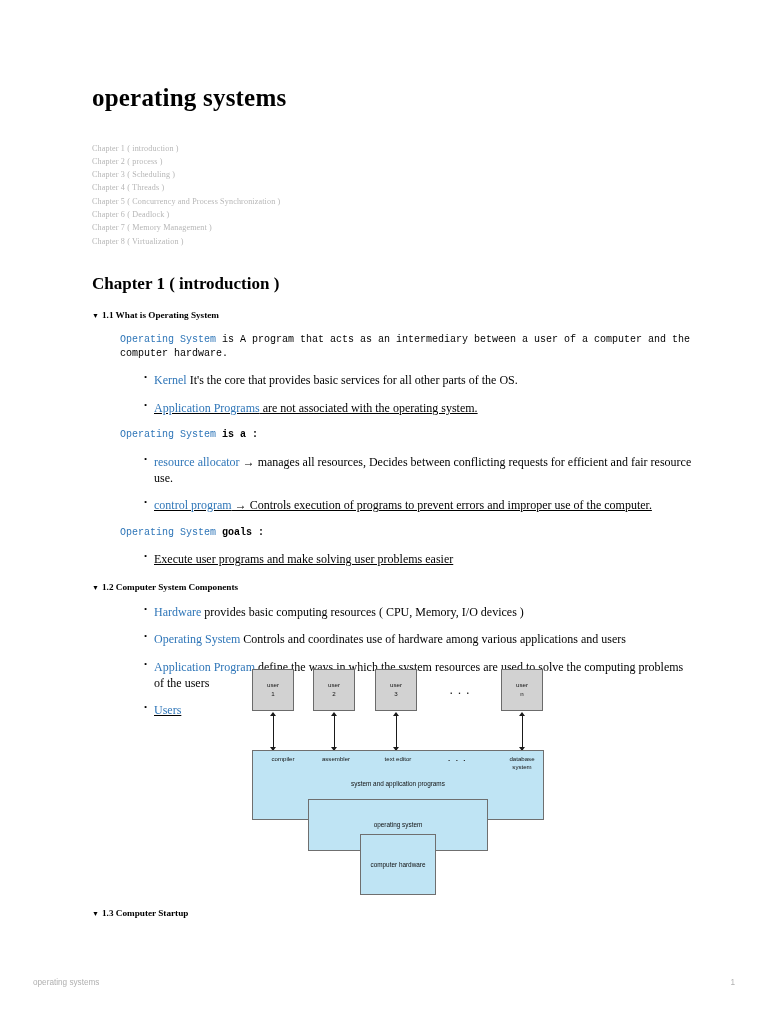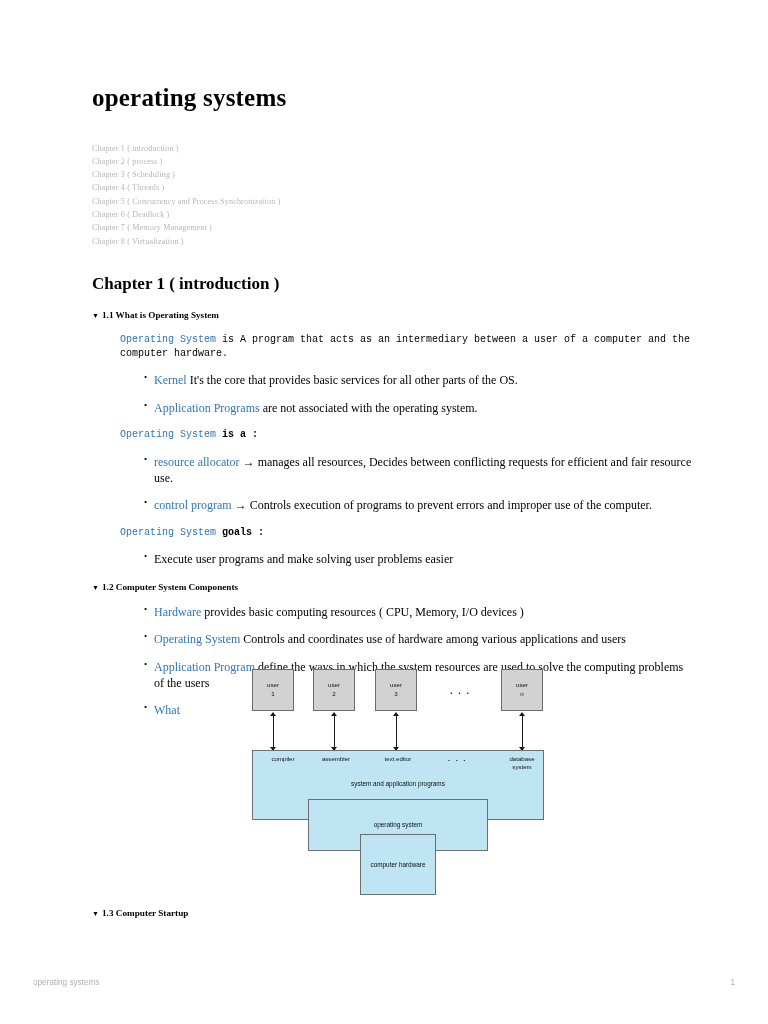--- a/index.html
+++ b/index.html
@@ -104,21 +104,21 @@
     padding: 0 0 0 52px;
     list-style: none;
   }
   ul.blist li {
     font-size: 12px;
     line-height: 1.3;
     margin-bottom: 9px;
     position: relative;
     padding-left: 10px;
   }
-  ul.blist li:last-child { margin-bottom: 0; }
+  ul.blist li:last-child { margin-bottom: 0; text-decoration: underline; }
   ul.blist li::before {
     content: "\2022";
     position: absolute;
     left: 0;
     top: -1px;
     font-size: 9px;
     color: #000;
   }
 
   ul.blist.gap-lg li { margin-bottom: 12px; }
@@ -304,21 +304,21 @@
       <li>
         <span class="blue">Hardware</span><span> provides basic computing resources ( CPU, Memory, I/O devices )</span>
       </li>
       <li>
         <span class="blue">Operating System</span><span> Controls and coordinates use of hardware among various applications and users</span>
       </li>
       <li>
         <span class="blue">Application Program</span><span> define the ways in which the system resources are used to solve the computing problems of the users</span>
       </li>
       <li>
-        <span class="blue">What</span><span></span>
+        <span class="blue">Users</span><span></span>
       </li>
     </ul>
 
   </div>
 
   <div class="diagram">
 
     <div class="user-box" style="left:0px;   top:0px;">
       <div>user</div>
       <div>1</div>

